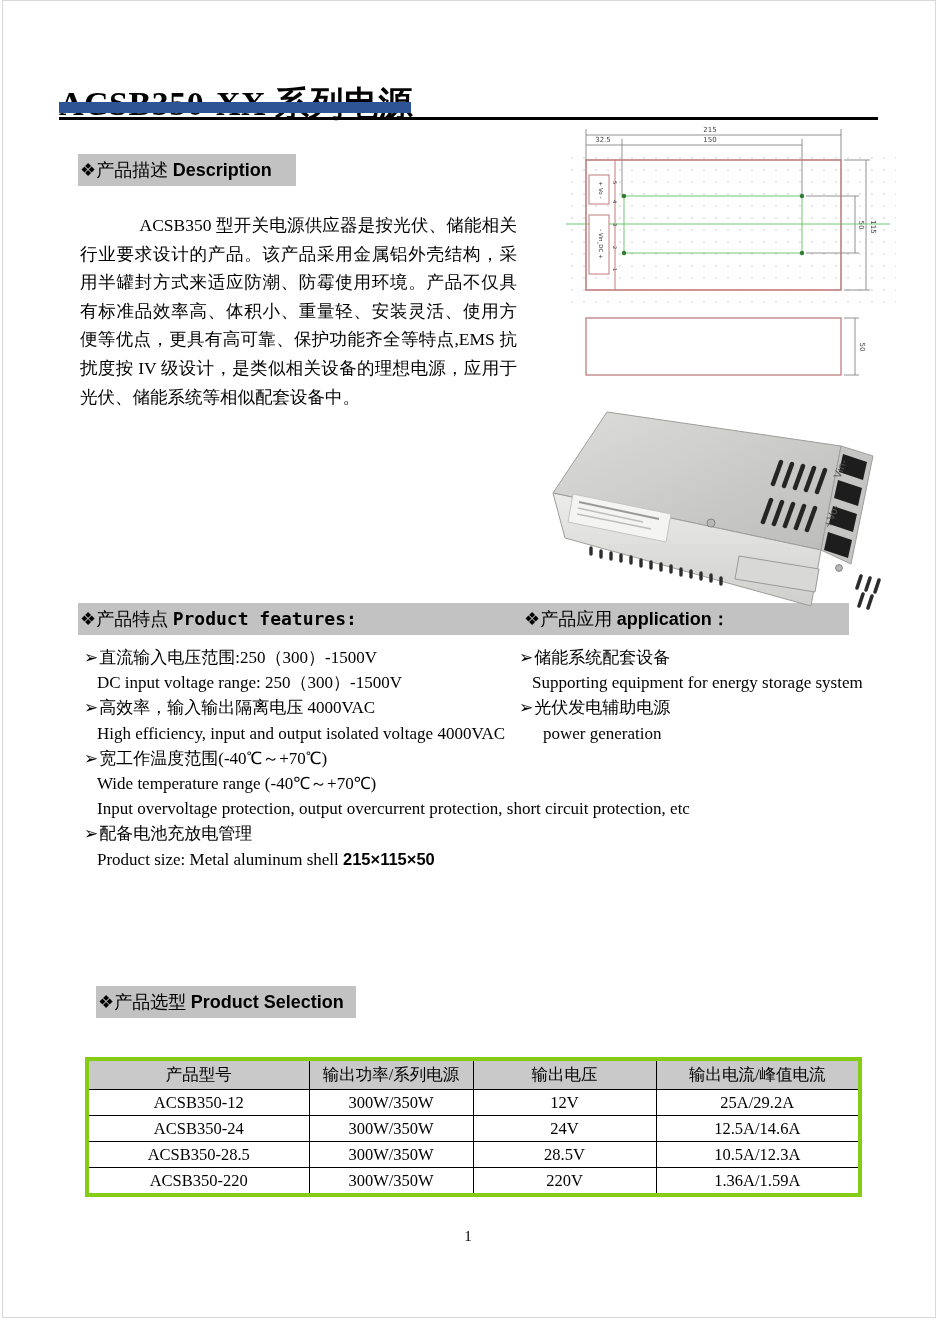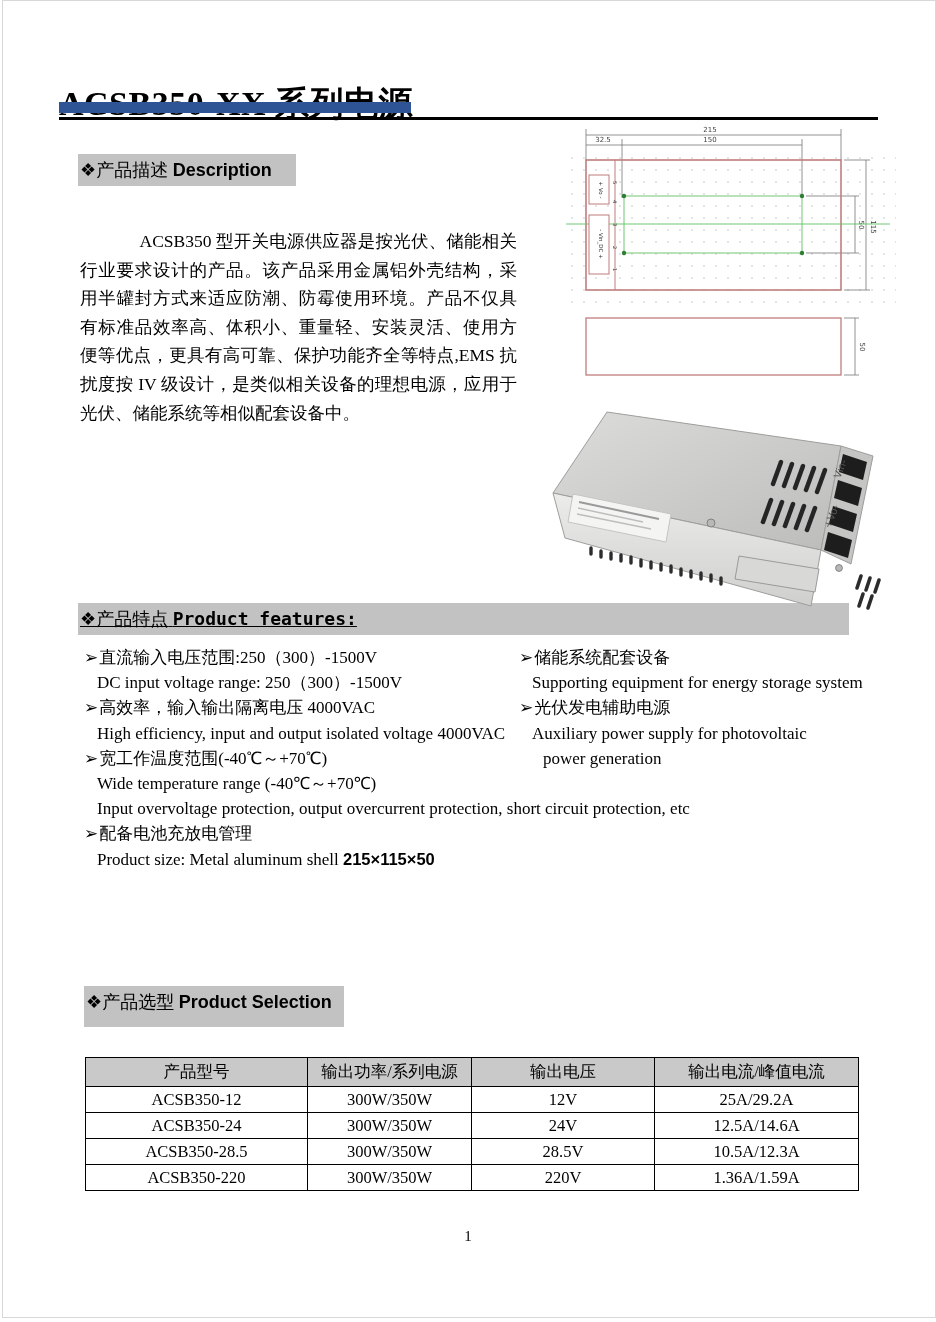--- a/index.html
+++ b/index.html
@@ -15,46 +15,46 @@
   .title-blue-bar{position:absolute;left:59px;top:102px;width:352px;height:11px;background:#2e5496;}
   .title-rule{position:absolute;left:59px;top:117px;width:819px;height:3px;background:#000;}
   
   .sec-bar{position:absolute;background:#c2c2c2;height:32px;line-height:32px;
     font-size:18px;white-space:nowrap;}
   .sec-zh{font-family:"Liberation Serif",serif;}
   .sec-en-sans{font-family:"Liberation Sans",sans-serif;font-weight:bold;}
   .sec-en-mono{font-family:"DejaVu Sans Mono",monospace;font-weight:bold;}
   #desc-header{left:78px;top:154px;padding:0 24px 0 2px;}
   #row2-bar{left:78px;top:603px;width:771px;}
-  #features-header{position:absolute;left:2px;top:0;text-decoration:underline;}
+  #features-header{position:absolute;left:2px;top:0;}
   #application-header{position:absolute;left:446px;top:0;}
-  #selection-header{left:84px;top:986px;padding:0 12px 9px 2px;}
-  
-  .desc-para{position:absolute;left:80px;top:207px;width:437px;
+  #selection-header{left:96px;top:986px;padding:0 12px 0 2px;}
+  
+  .desc-para{position:absolute;left:80px;top:191px;width:437px;
     font-size:17.5px;line-height:28.6px;text-align:justify;text-indent:3.4em;margin-top:20px;}
   
   .feat-col{position:absolute;left:84px;top:645px;width:662px;font-size:17px;line-height:25.2px;}
   .app-col{position:absolute;left:519px;top:645px;width:360px;font-size:17px;line-height:25.2px;}
   .li-zh{white-space:nowrap;}
   .li-en{padding-left:13px;white-space:nowrap;}
   .li-en.ind2{padding-left:24px;}
   .size-sans{font-family:"Liberation Sans",sans-serif;font-weight:600;font-size:16.5px;}
   .bullet{display:inline-block;margin-right:1px;}
   
   .sel-table{position:absolute;left:85px;top:1057px;width:773px;border-collapse:collapse;
     font-size:16.5px;table-layout:fixed;}
   .sel-table th,.sel-table td{border:1px solid #000;text-align:center;padding:0;
     font-family:"Liberation Serif",serif;font-weight:normal;}
   .sel-table th{height:28px;background:#c9c9c9;}
   .sel-table td{height:25px;background:#fff;}
   .sel-table col:nth-child(1){width:222px;}
   .sel-table col:nth-child(2){width:164px;}
   .sel-table col:nth-child(3){width:183px;}
   .sel-table col:nth-child(4){width:204px;}
-  .sel-table{border:1px solid #84cc16;}
+  .sel-table{border:4px solid #84cc16;}
   
   #tech-drawing{position:absolute;left:558px;top:120px;}
   #product-photo{position:absolute;left:543px;top:396px;z-index:2;}
   .page-number{position:absolute;left:0;top:1228px;width:100%;text-align:center;font-size:15px;}
   svg text{font-family:"DejaVu Sans",sans-serif;}
 </style>
 </head>
 <body>
 
 <div class="page-frame"></div>
@@ -215,39 +215,42 @@
 
   <text x="287" y="133" font-size="10" fill="#555" transform="rotate(-68 287 133)">+Vo-</text>
   <text x="297" y="83" font-size="10" fill="#555" transform="rotate(-68 297 83)">Vin-</text>
 </svg>
 
 <div class="sec-bar" id="row2-bar">
   <span id="features-header">
     <span class="sec-zh">❖产品特点</span>
     <span class="sec-en-mono">Product features:</span>
   </span>
+  <span id="application-header">
+    <span class="sec-zh">❖产品应用</span>
+    <span class="sec-en-sans">application：</span>
+  </span>
 </div>
 
 <div class="feat-col">
   <div class="li-zh"><span class="bullet">➢</span><span>直流输入电压范围:250（300）-1500V</span></div>
   <div class="li-en">DC input voltage range: 250（300）-1500V</div>
   <div class="li-zh"><span class="bullet">➢</span><span>高效率，输入输出隔离电压 4000VAC</span></div>
   <div class="li-en">High efficiency, input and output isolated voltage 4000VAC</div>
   <div class="li-zh"><span class="bullet">➢</span><span>宽工作温度范围(-40℃～+70℃)</span></div>
   <div class="li-en">Wide temperature range (-40℃～+70℃)</div>
   <div class="li-en">Input overvoltage protection, output overcurrent protection, short circuit protection, etc</div>
   <div class="li-zh"><span class="bullet">➢</span><span>配备电池充放电管理</span></div>
   <div class="li-en"><span>Product size: Metal aluminum shell </span><span class="size-sans">215×115×50</span></div>
 </div>
 
 <div class="app-col">
   <div class="li-zh"><span class="bullet">➢</span><span>储能系统配套设备</span></div>
   <div class="li-en">Supporting equipment for energy storage system</div>
   <div class="li-zh"><span class="bullet">➢</span><span>光伏发电辅助电源</span></div>
-  <div class="li-en">Auxiliary power supply for photovoltaic</div>
   <div class="li-en ind2">power generation</div>
 </div>
 
 <div class="sec-bar" id="selection-header">
   <span class="sec-zh">❖产品选型</span>
   <span class="sec-en-sans">Product Selection</span>
 </div>
 
 <table class="sel-table">
   <colgroup>

